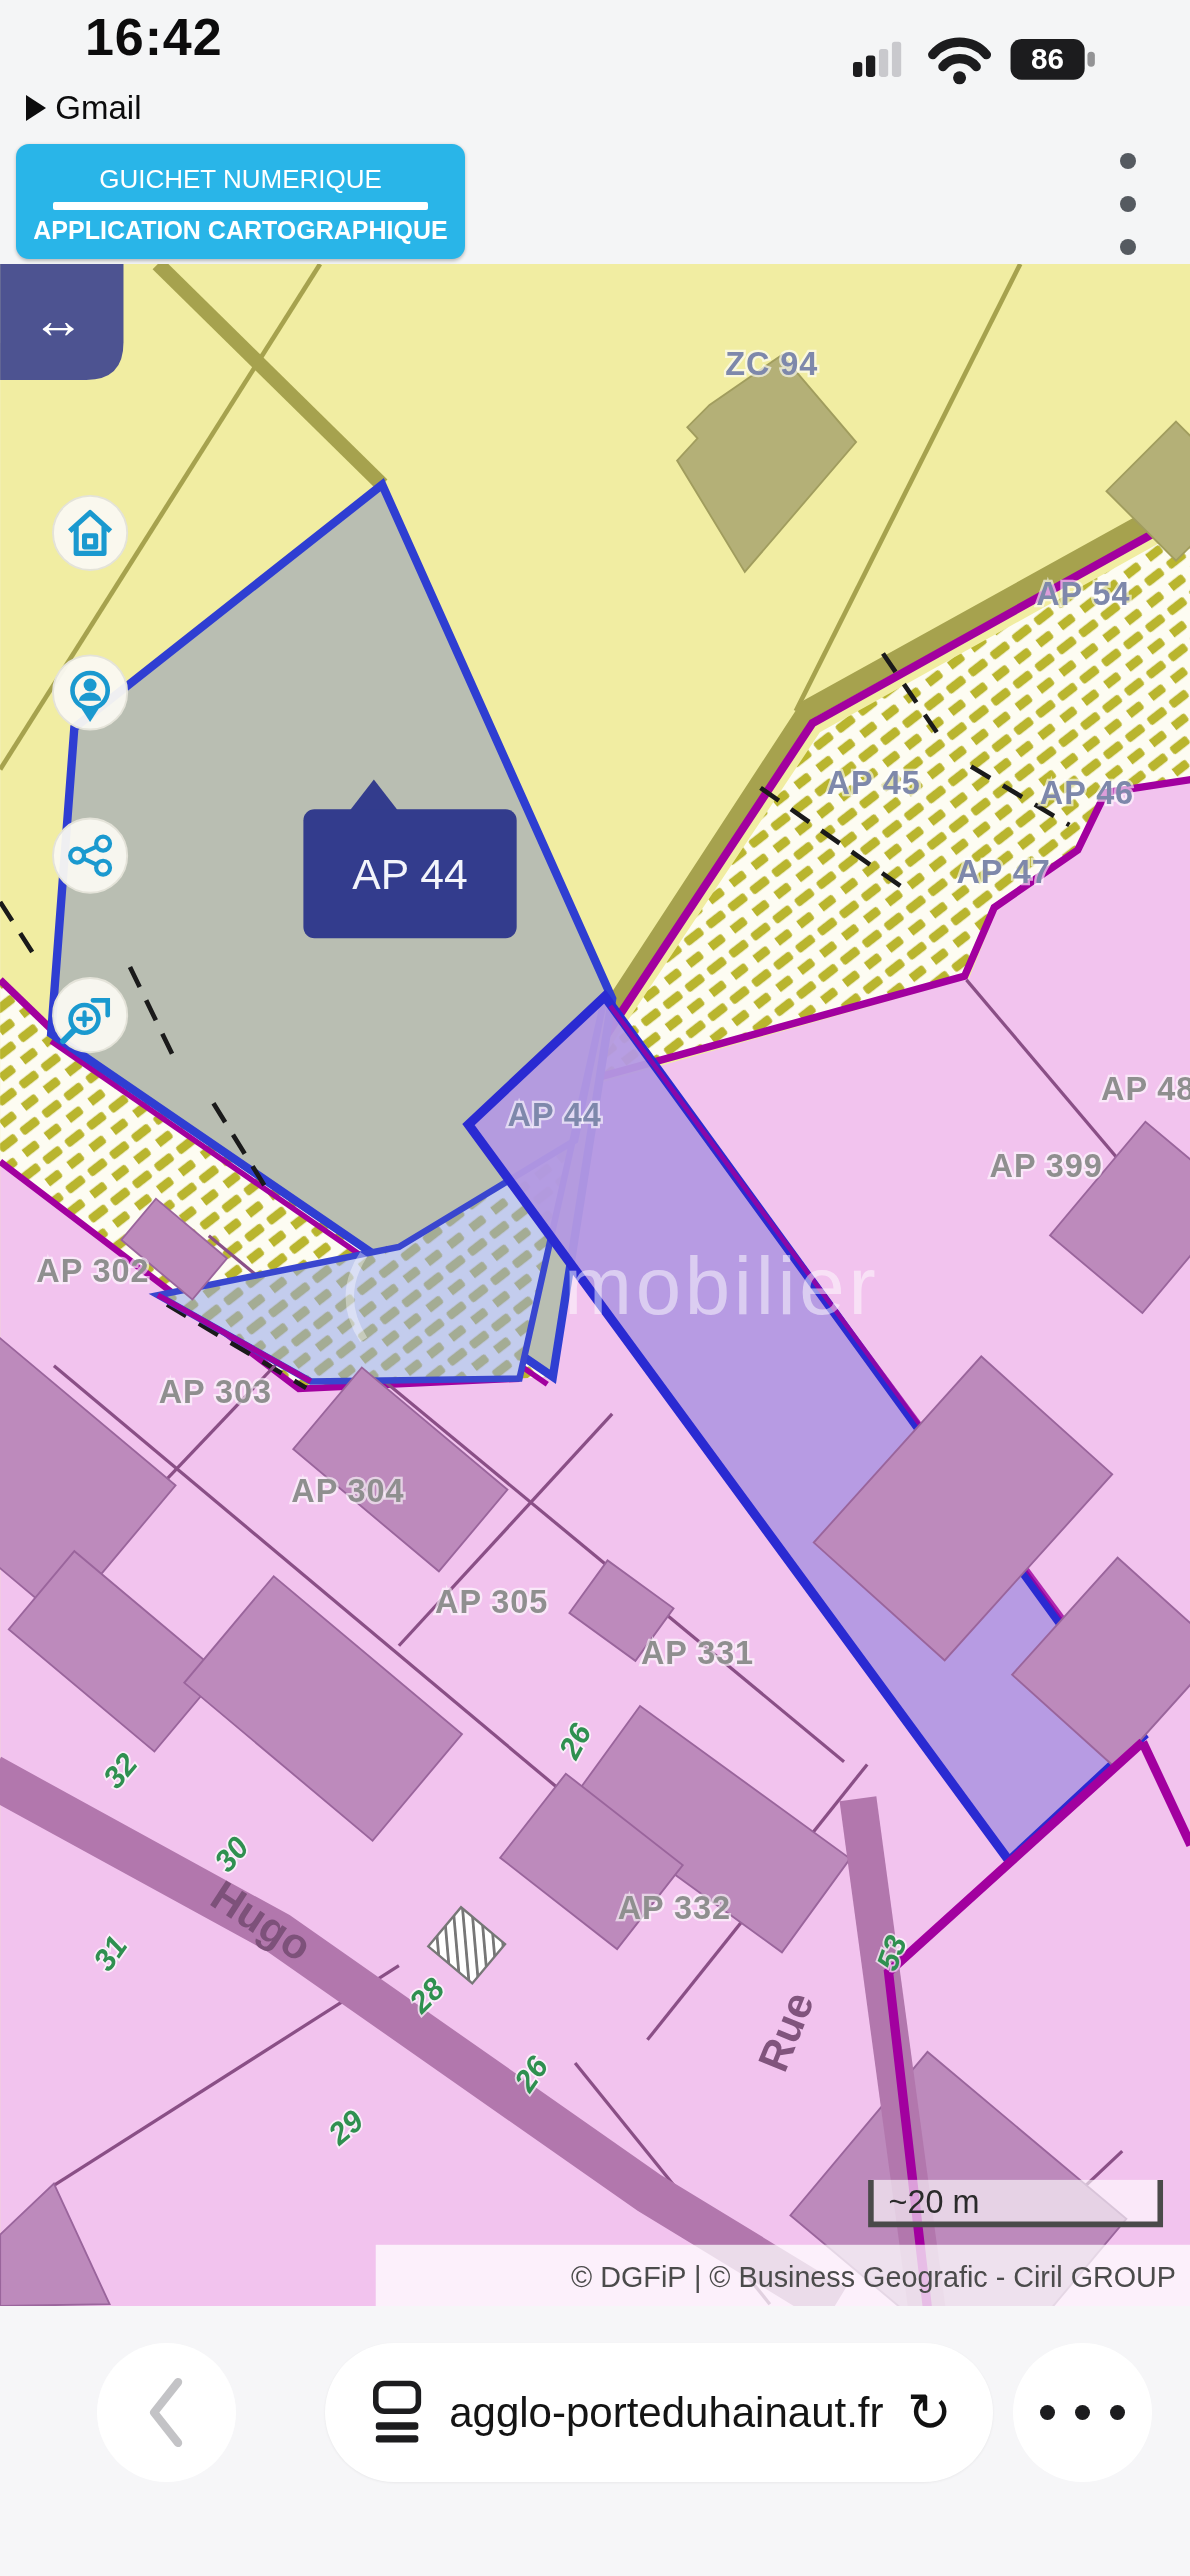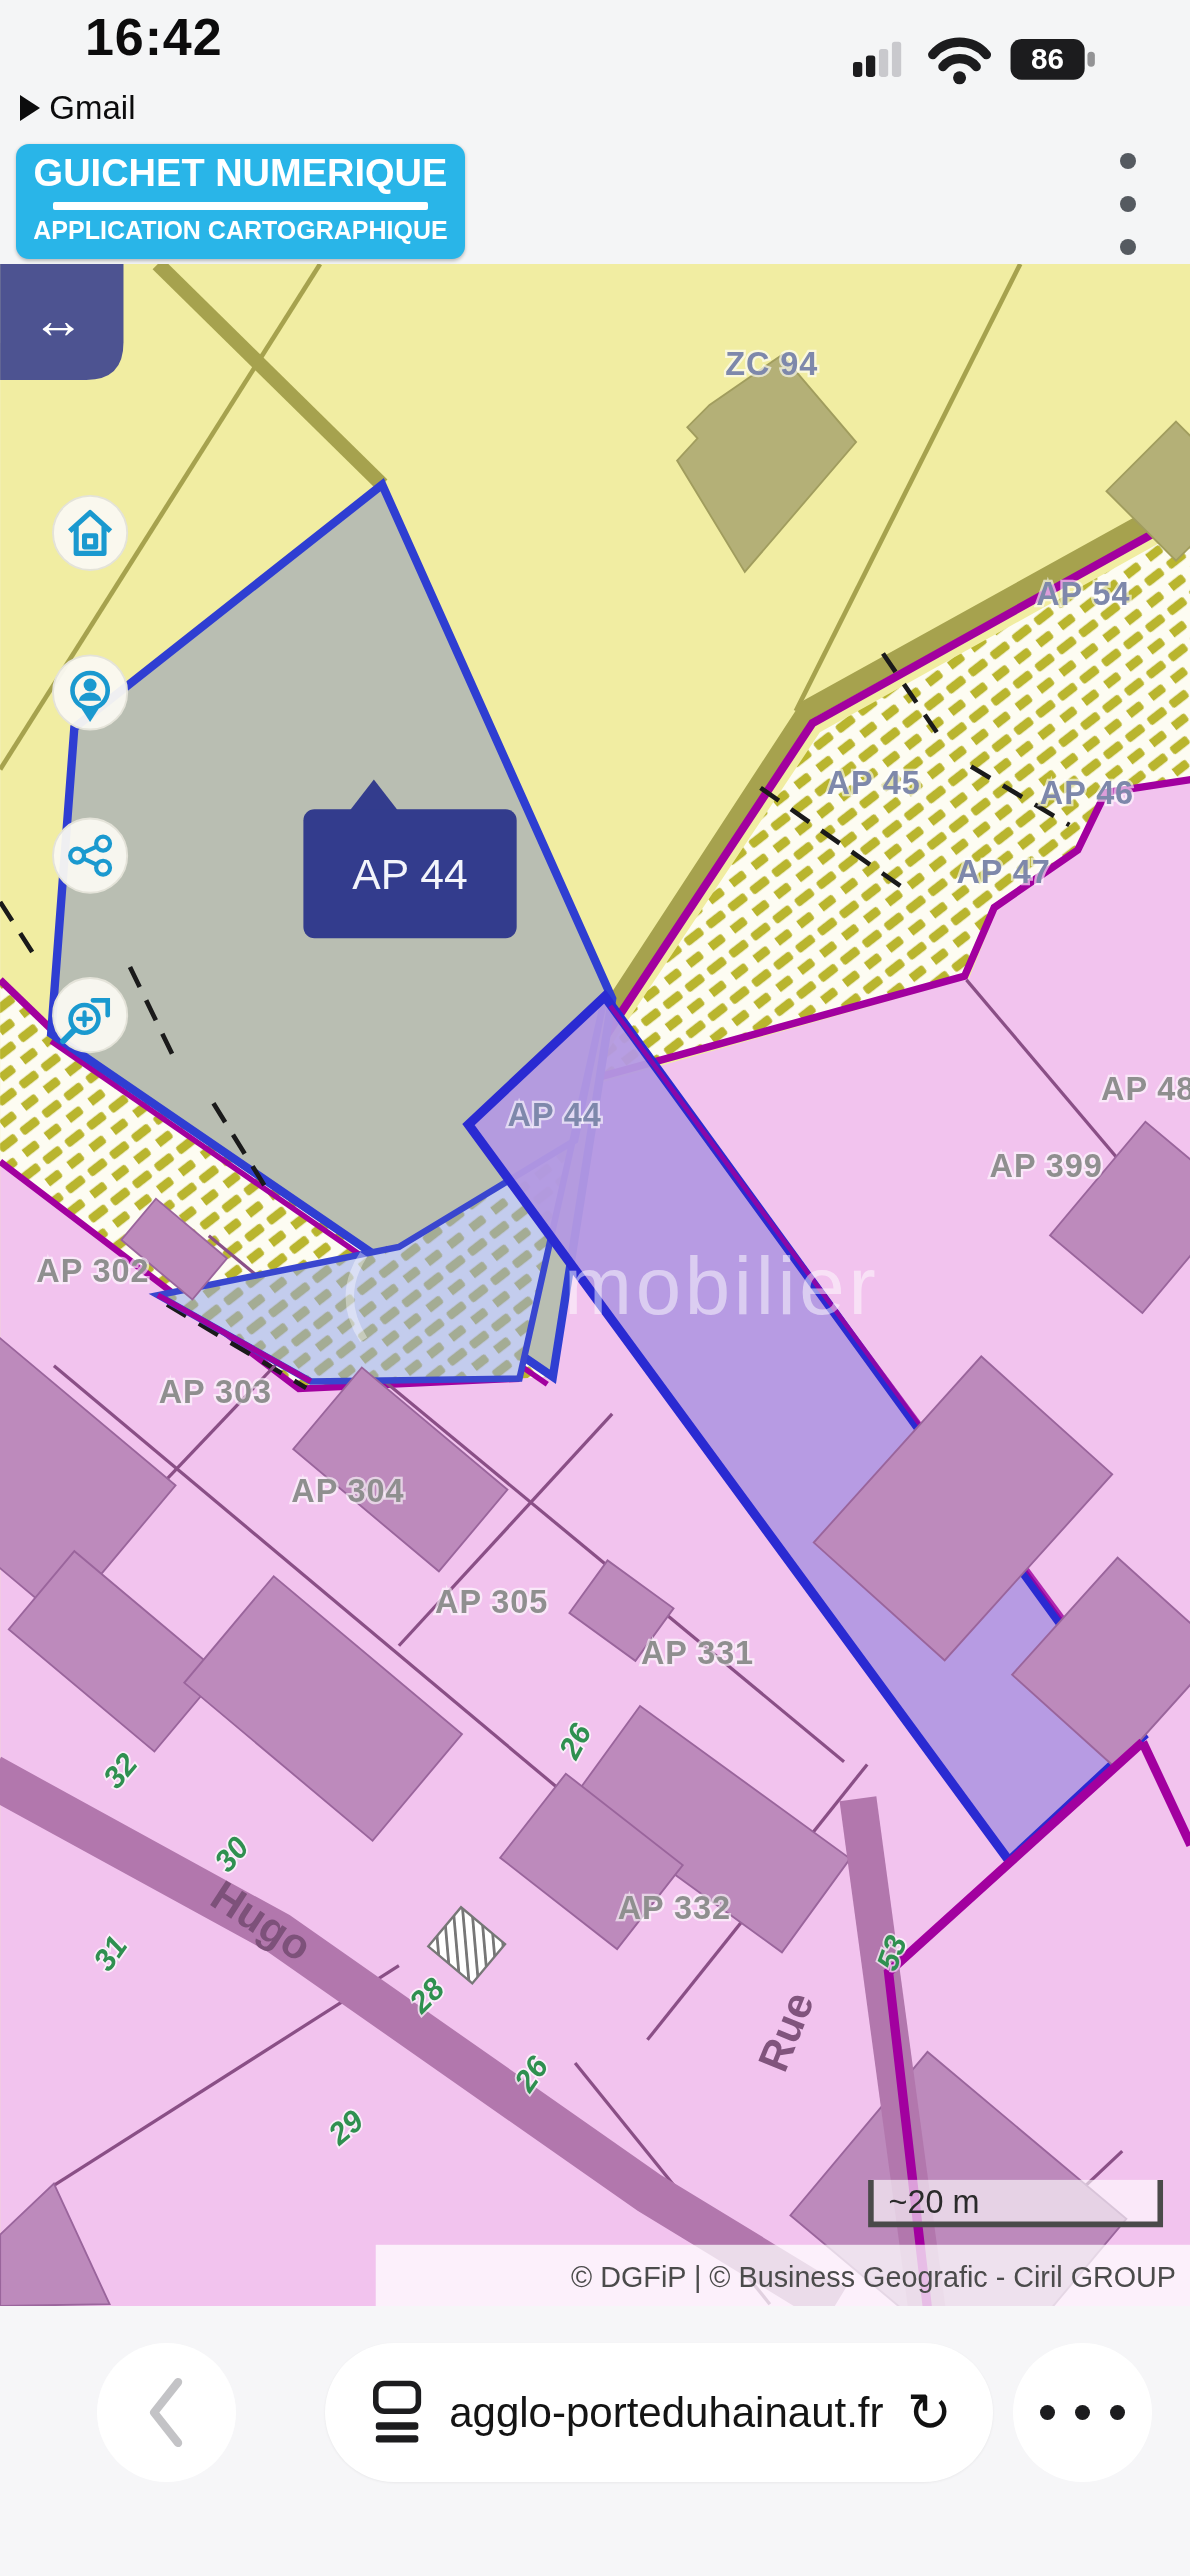--- a/index.html
+++ b/index.html
@@ -8,26 +8,26 @@
     --building_mauve:#bd8abc; --building_olive:#b4b077; --label_field:#7e88ab;
     --label_urban:#8f8f8f; --number_green:#2f9050; --tooltip_bg:#333c8d;
     --tab_bg:#4d5391; --icon_blue:#1a99cf; --badge_cyan:#29b5e8;
   }
   html,body{margin:0;padding:0;}
   body{width:1191px;height:2576px;position:relative;overflow:hidden;
        font-family:"Liberation Sans",sans-serif;background:#f4f5f6;}
   
   .topchrome{position:absolute;left:0;top:0;width:1191px;height:264px;background:#f4f5f6;z-index:5;border-radius:14px;}
   .time{position:absolute;left:85px;top:7.4px;font-size:52px;font-weight:700;color:#0c0c0d;letter-spacing:0.9px;}
-  .backlink{position:absolute;left:20px;top:89px;font-size:33px;color:#0c0c0d;display:flex;align-items:center;gap:9.3px;}
+  .backlink{position:absolute;left:26px;top:89px;font-size:33px;color:#0c0c0d;display:flex;align-items:center;gap:9.3px;}
   .backlink .tri{width:0;height:0;border-top:13px solid transparent;border-bottom:13px solid transparent;border-right:20.4px solid #0c0c0d;transform:rotate(180deg);}
   .statusicons{position:absolute;left:853px;top:24px;}
   .badge{position:absolute;left:16px;top:144px;width:449px;height:115px;background:var(--badge_cyan);
          border-radius:13px;box-shadow:0 1.9px 3.7px rgba(0,0,0,.25);color:#fff;text-align:center;}
-  .badge .l1{font-size:38px;font-weight:700;margin-top:8px;letter-spacing:0px;}
+  .badge .l1{font-size:26px;font-weight:400;margin-top:20px;letter-spacing:0px;}
   .badge .divider{width:375px;height:8.3px;background:#fff;margin:6.5px auto 6.5px auto;border-radius:1.9px;}
   .badge .l2{font-size:25px;font-weight:700;}
   .kebab{position:absolute;left:1109px;top:153px;width:37px;height:102px;display:flex;flex-direction:column;justify-content:space-between;align-items:center;cursor:pointer;}
   .kebab i{width:16px;height:16px;border-radius:50%;background:#555a60;display:block;}
   
   .mapwrap{position:absolute;left:0;top:264px;width:980px;height:2042px;z-index:1;}
   svg text{font-family:"Liberation Sans",sans-serif;}
   .plabel{font-size:35px;font-weight:700;text-anchor:middle;paint-order:stroke;stroke:rgba(255,255,255,.62);stroke-width:5px;letter-spacing:1px;}
   .plabel.field{fill:var(--label_field);}
   .plabel.urban{fill:var(--label_urban);}

